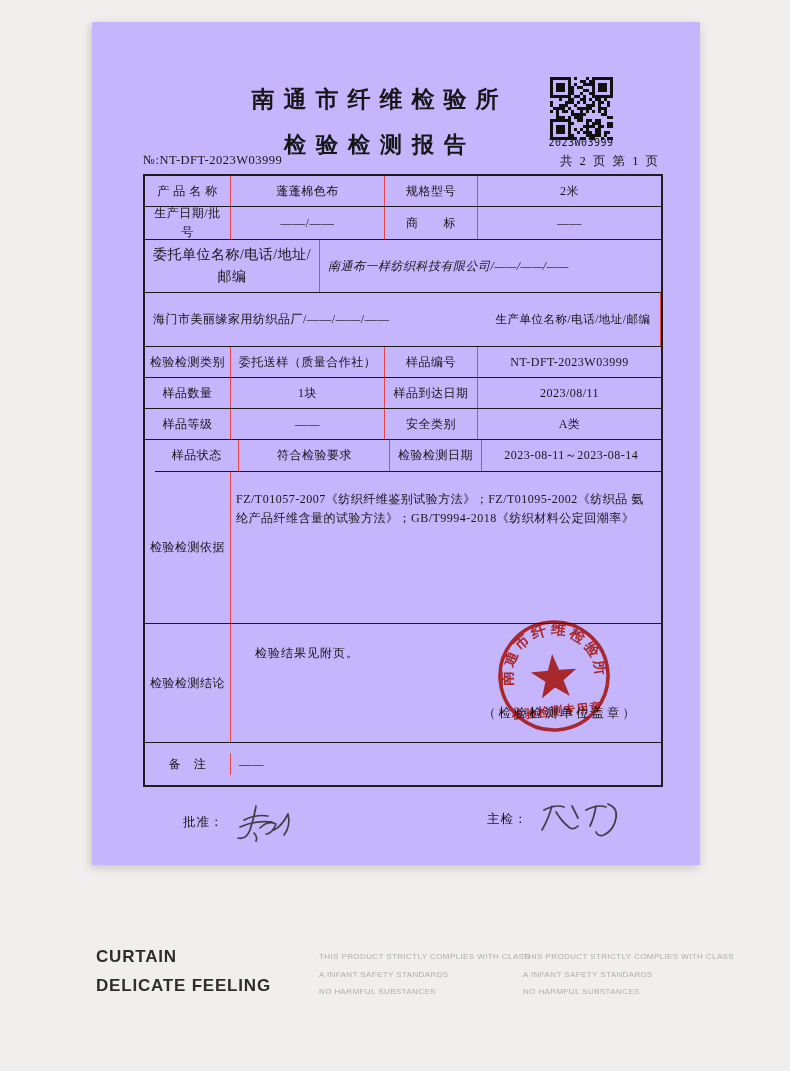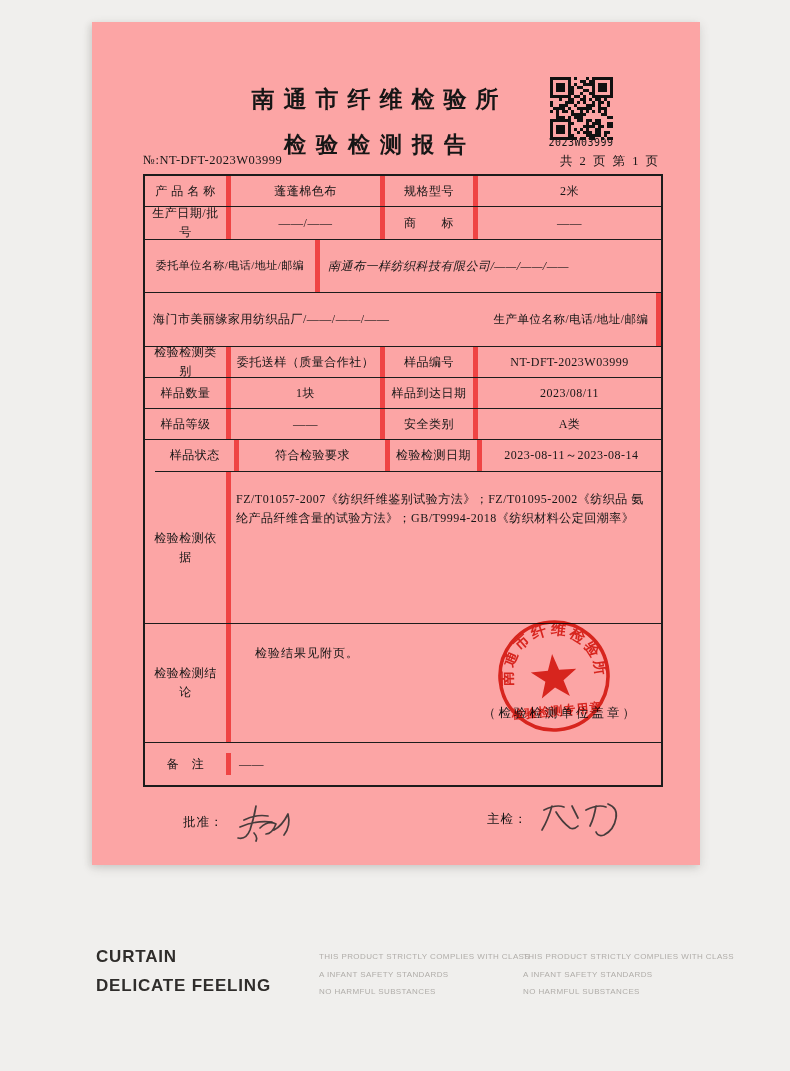--- a/index.html
+++ b/index.html
@@ -4,38 +4,38 @@
 <style>
   html,body{margin:0;padding:0;}
   body{
     width:790px;height:1071px;position:relative;overflow:hidden;
     background:#f0efed;
     font-family:"Liberation Serif","DejaVu Serif",serif;
     color:#161616;
   }
   .page{
     position:absolute;left:92px;top:22px;width:608px;height:843px;
-    background:#fca5a5;
+    background:#c4b5fd;
     box-shadow:0 3px 10px rgba(70,62,55,.16), -3px 2px 6px rgba(70,62,55,.08);
   }
   
   .title-block{position:absolute;left:0;top:62px;width:566px;text-align:center;}
   .inst-title{font-size:23px;font-weight:700;letter-spacing:9px;margin-left:9px;white-space:nowrap;}
   .report-title{font-size:22px;font-weight:700;letter-spacing:10px;margin-left:10px;margin-top:15px;white-space:nowrap;}
   .report-no{position:absolute;left:51px;top:131px;font-size:12.5px;letter-spacing:.5px;}
   .pagination{position:absolute;right:40px;top:131px;font-size:12.5px;letter-spacing:2px;}
   .qr-box{position:absolute;left:458px;top:55px;width:62px;height:62px;}
   .qr-label{position:absolute;left:448px;top:115px;width:82px;text-align:center;
     font-family:"DejaVu Sans Mono",monospace;font-size:10px;letter-spacing:.5px;}
   
   #report-table{position:absolute;left:51px;top:152px;width:516px;border:2px solid #1c1c1c;box-sizing:content-box;}
   .trow{display:flex;border-bottom:1px solid #1c1c1c;box-sizing:border-box;}
   #rows-bottom .trow{border-bottom:none;}
   .tcell{display:flex;align-items:center;justify-content:center;text-align:center;
-    border-right:5px solid #ef4444;box-sizing:border-box;font-size:12px;line-height:1.55;
+    border-right:1px solid #ef4444;box-sizing:border-box;font-size:12px;line-height:1.55;
     padding:2px 4px;letter-spacing:.5px;}
   .tcell.last{border-right:none;}
   .tcell.left{justify-content:flex-start;text-align:left;padding-left:8px;}
   .tcell.top{align-items:flex-start;padding-top:18px;padding-left:5px;padding-right:7px;}
   
   .ccl{position:relative;padding:0;}
   .ccl-result{position:absolute;left:24px;top:20px;font-size:12px;letter-spacing:1px;}
   .ccl-sealhint{position:absolute;left:252px;top:80px;font-size:12.5px;letter-spacing:3px;white-space:nowrap;}
   .ccl-issue{position:absolute;left:193px;top:99px;font-size:12.5px;letter-spacing:1px;white-space:nowrap;}
   .ccl-issue .issue-date{margin-left:16px;}
@@ -323,21 +323,21 @@
           <div class="tcell" style="width: 93px;">规格型号</div>
           <div class="tcell last" style="width: 183px;">2米</div>
         </div>
         <div class="trow" style="height: 33px;">
           <div class="tcell" style="width: 86px;">生产日期/批号</div>
           <div class="tcell" style="width: 154px;">——/——</div>
           <div class="tcell" style="width: 93px;">商　　标</div>
           <div class="tcell last" style="width: 183px;">——</div>
         </div>
         <div class="trow" style="height: 53px;">
-          <div class="tcell" style="width: 175px; font-size: 11px;">委托单位名称/电话/地址/邮编</div>
+          <div class="tcell" style="width: 175px; font-size: 14px;">委托单位名称/电话/地址/邮编</div>
           <div class="tcell left last" style="width: 341px; font-style: italic;">南通布一样纺织科技有限公司/——/——/——</div>
         </div>
         <div class="trow" style="height: 54px;">
           <div class="tcell left last" style="width: 341px;">海门市美丽缘家用纺织品厂/——/——/——</div>
           <div class="tcell" style="width: 175px; font-size: 11.5px;">生产单位名称/电话/地址/邮编</div>
         </div>
         <div class="trow" style="height: 31px;">
           <div class="tcell" style="width: 86px;">检验检测类别</div>
           <div class="tcell" style="width: 154px;">委托送样（质量合作社）</div>
           <div class="tcell" style="width: 93px;">样品编号</div>

